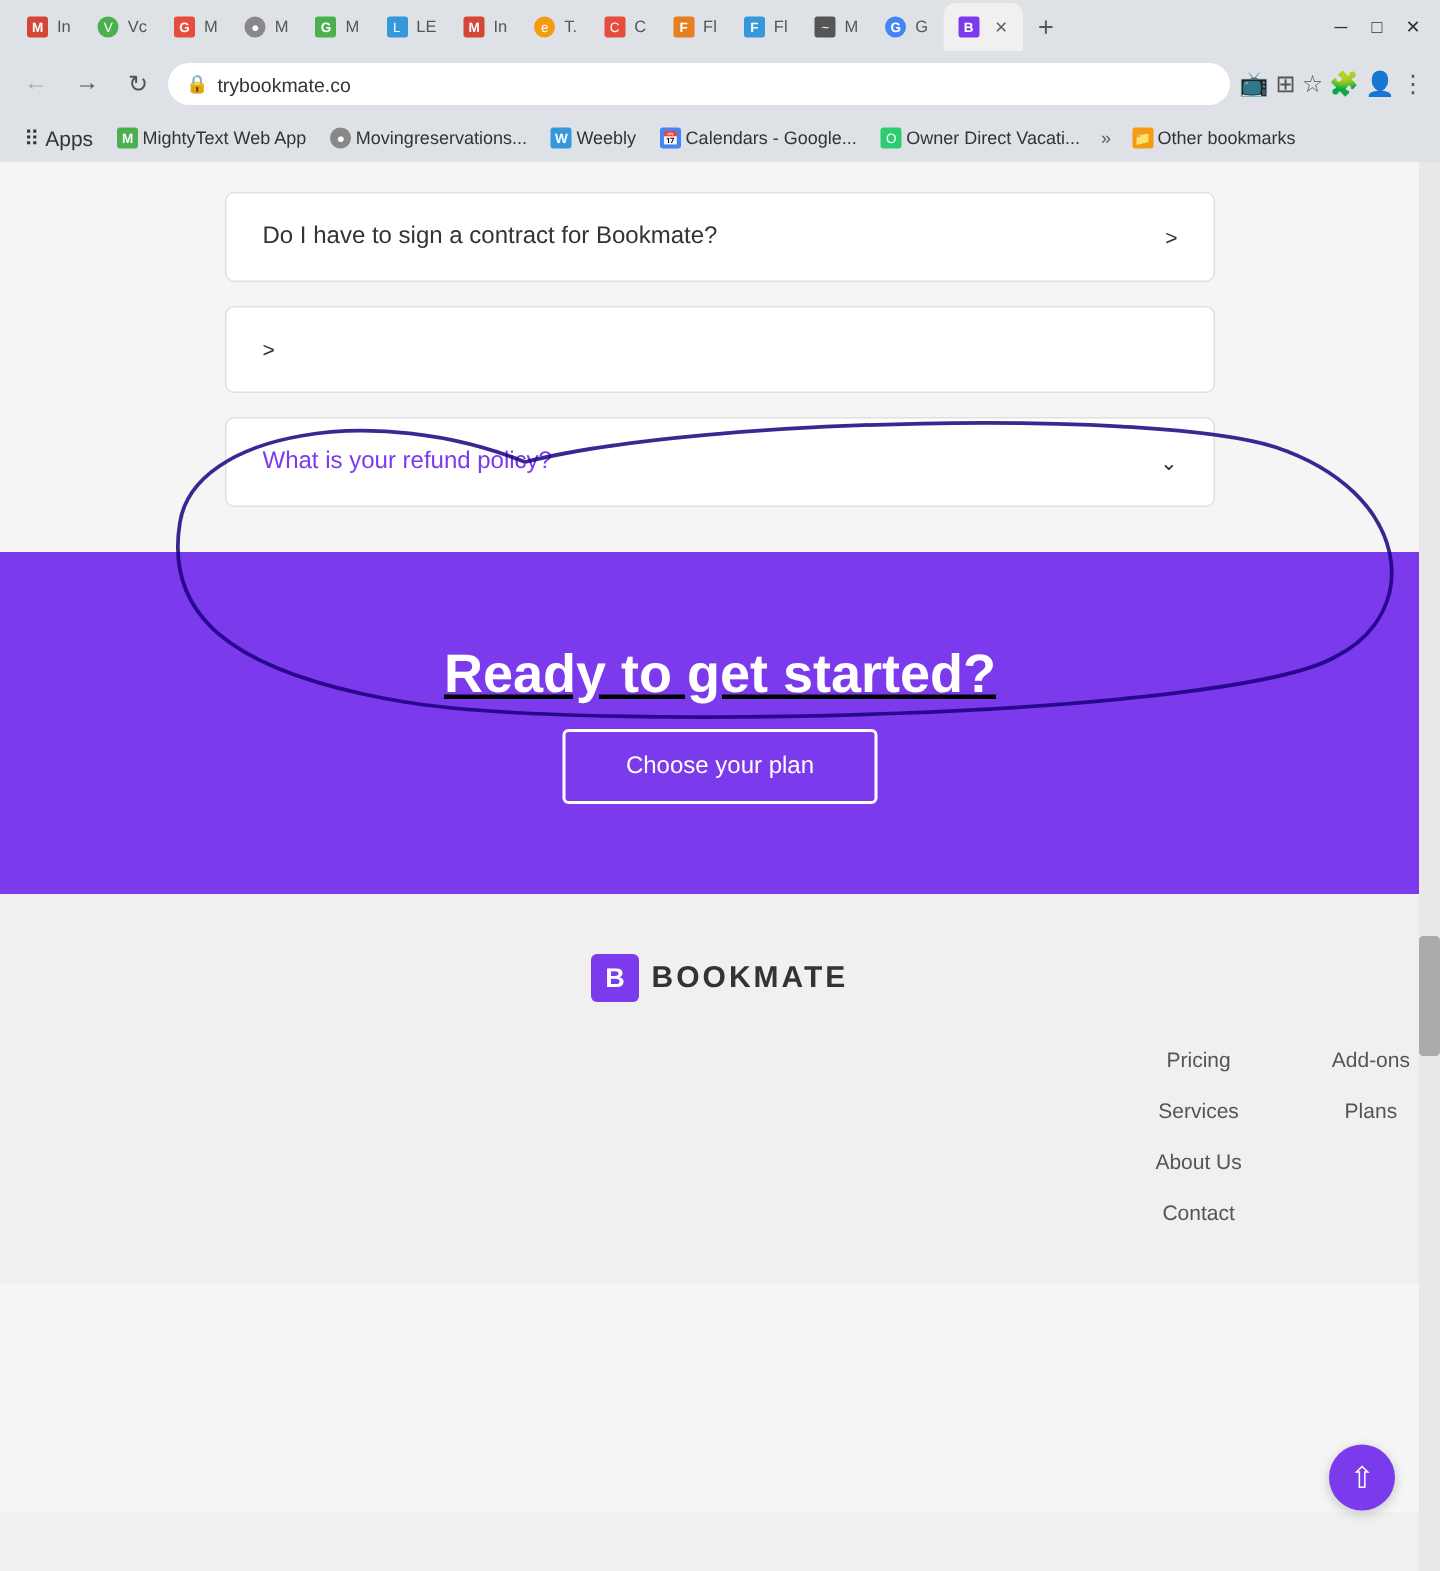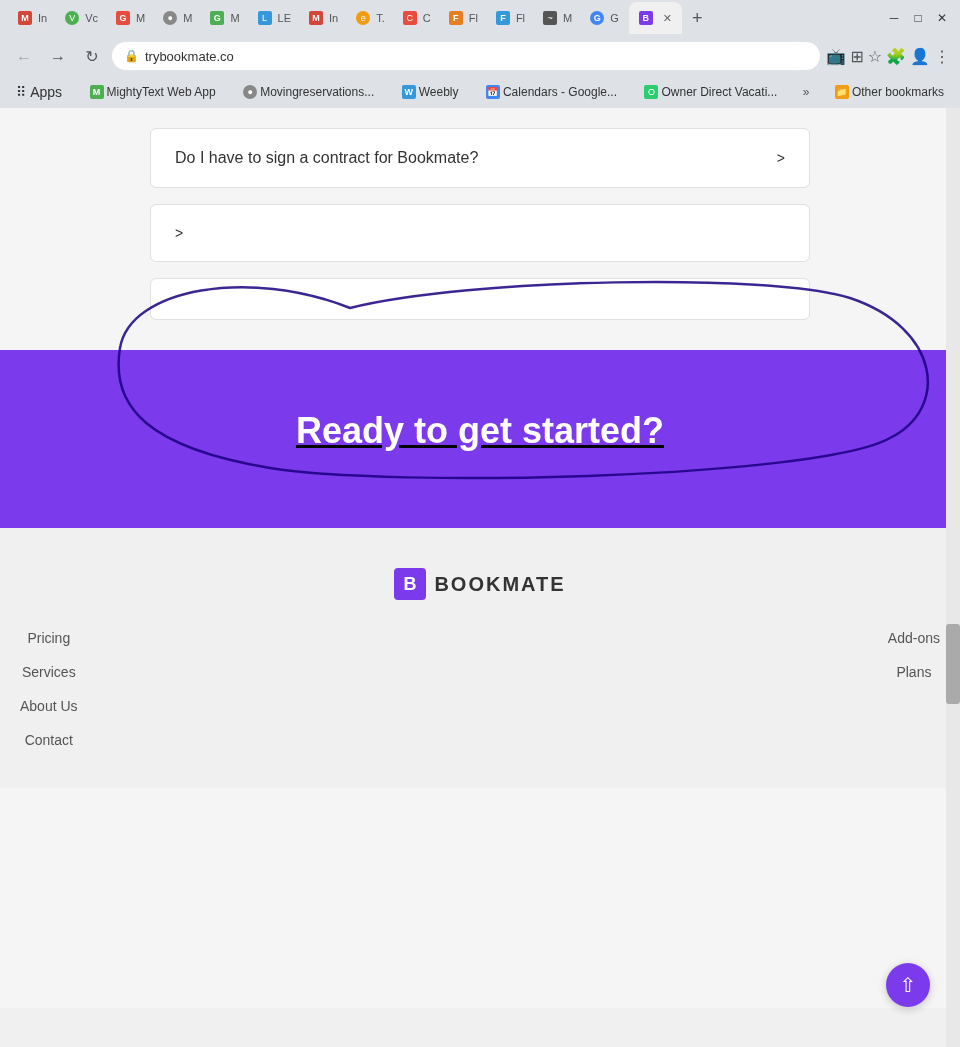--- a/index.html
+++ b/index.html
@@ -105,21 +105,20 @@
     
     .bookmarks-bar {
       display: flex;
       align-items: center;
       padding: 3px 10px;
       background: #dee1e6;
       gap: 4px;
       height: 32px;
       font-size: 12px;
       overflow: hidden;
-      justify-content: space-between;
     }
     .bookmark-item {
       display: flex;
       align-items: center;
       gap: 3px;
       padding: 2px 6px;
       cursor: pointer;
       white-space: nowrap;
       color: #333;
       font-size: 12px;
@@ -213,21 +212,21 @@
       margin-bottom: 30px;
     }
     .footer-logo-text {
       font-size: 20px;
       font-weight: bold;
       color: #333;
       letter-spacing: 2px;
     }
     .footer-links {
       display: flex;
-      justify-content: space-between;
+      justify-content: flex-end;
       gap: 60px;
       flex-wrap: wrap;
     }
     .footer-col {
       display: flex;
       flex-direction: column;
       gap: 18px;
     }
     .footer-link {
       font-size: 14px;
@@ -392,27 +391,32 @@
       </div>
     </div>
 
     <div style="position:relative;">
 
       <svg style="position:absolute; top:-30px; left:-80px; width:900px; height:300px; pointer-events:none; z-index:10;" viewBox="0 0 900 300">
         <path d="M 280 60 C 180 20, 60 40, 50 100 C 40 160, 80 200, 200 220 C 320 240, 750 230, 820 190 C 880 160, 870 80, 780 50 C 700 25, 400 30, 280 60 Z" fill="none" stroke="#1a0080" stroke-width="2.5" stroke-linejoin="round" style="opacity:0.85;"></path>
       </svg>
 
       <div class="faq-item expanded" style="position:relative; z-index:1;">
+        <div class="faq-item-collapsed">
+          <span class="faq-question" style="color:#7c3aed;">What is your refund policy?</span>
+          <span class="faq-chevron">⌄</span>
+        </div>
       </div>
     </div>
 
   </div>
 
   <div class="cta-section" style="margin-top:30px;">
     <h2 class="cta-title">Ready to get started?</h2>
+    <a class="cta-button" href="#">Choose your plan</a>
   </div>
 
   <div class="footer">
     <div class="footer-logo">
       <svg width="32" height="32" viewBox="0 0 32 32">
         <rect width="32" height="32" rx="4" fill="#7c3aed"></rect>
         <text x="16" y="22" text-anchor="middle" fill="white" font-size="18" font-weight="bold">B</text>
       </svg>
       <span class="footer-logo-text">BOOKMATE</span>
     </div>

